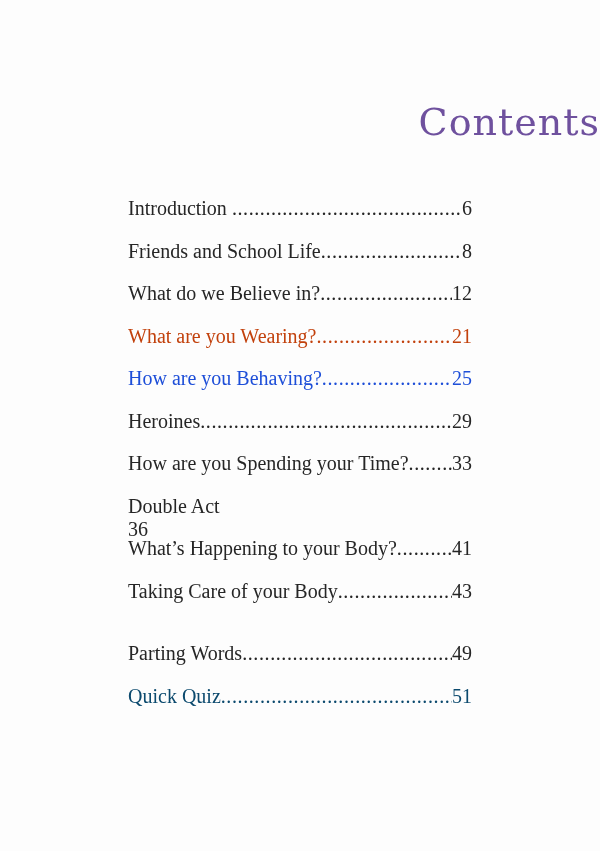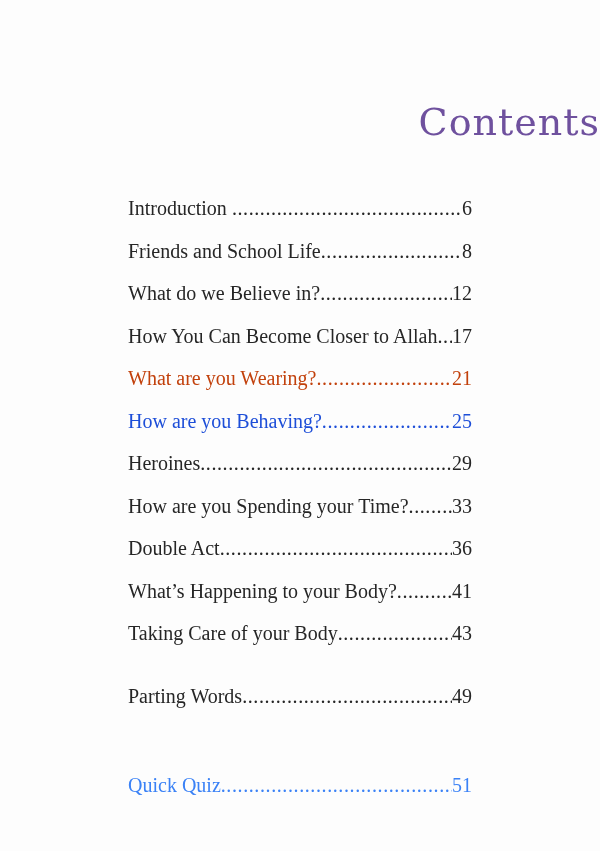--- a/index.html
+++ b/index.html
@@ -77,25 +77,20 @@
     <span class="toc-dots"></span>
     <span class="toc-page">8</span>
   </div>
 
   <div class="toc-row" style="color: rgb(38, 38, 38);">
     <span class="toc-label">What do we Believe in?</span>
     <span class="toc-dots"></span>
     <span class="toc-page">12</span>
   </div>
 
-  <div class="toc-row" style="color: rgb(38, 38, 38);">
-    <span class="toc-label">How You Can Become Closer to Allah</span>
-    <span class="toc-dots"></span>
-    <span class="toc-page">17</span>
-  </div>
 
   <div class="toc-row" style="color: #c2410c;">
     <span class="toc-label">What are you Wearing?</span>
     <span class="toc-dots"></span>
     <span class="toc-page">21</span>
   </div>
 
   <div class="toc-row" style="color: #1d4ed8;">
     <span class="toc-label">How are you Behaving?</span>
     <span class="toc-dots"></span>
@@ -107,21 +102,21 @@
     <span class="toc-dots"></span>
     <span class="toc-page">29</span>
   </div>
 
   <div class="toc-row" style="color: rgb(38, 38, 38);">
     <span class="toc-label">How are you Spending your Time?</span>
     <span class="toc-dots"></span>
     <span class="toc-page">33</span>
   </div>
 
-  <div class="toc-row" style="color: rgb(38, 38, 38);">
+  <div class="toc-row" style="color: rgb(38, 38, 38); flex-direction: column;">
     <span class="toc-label">Double Act</span>
     <span class="toc-dots"></span>
     <span class="toc-page">36</span>
   </div>
 
   <div class="toc-row" style="color: rgb(38, 38, 38);">
     <span class="toc-label">What’s Happening to your Body?</span>
     <span class="toc-dots"></span>
     <span class="toc-page">41</span>
   </div>
@@ -131,19 +126,19 @@
     <span class="toc-dots"></span>
     <span class="toc-page">43</span>
   </div>
 
   <div class="toc-row" style="color: rgb(38, 38, 38); margin-top: 20px;">
     <span class="toc-label">Parting Words</span>
     <span class="toc-dots"></span>
     <span class="toc-page">49</span>
   </div>
 
-  <div class="toc-row" style="color: #3b82f6; margin-top: 46px;">
+  <div class="toc-row" style="color: #0c4a6e;">
     <span class="toc-label">Quick Quiz</span>
     <span class="toc-dots"></span>
     <span class="toc-page">51</span>
   </div>
 </div>
 </div>
 
 </body></html>

